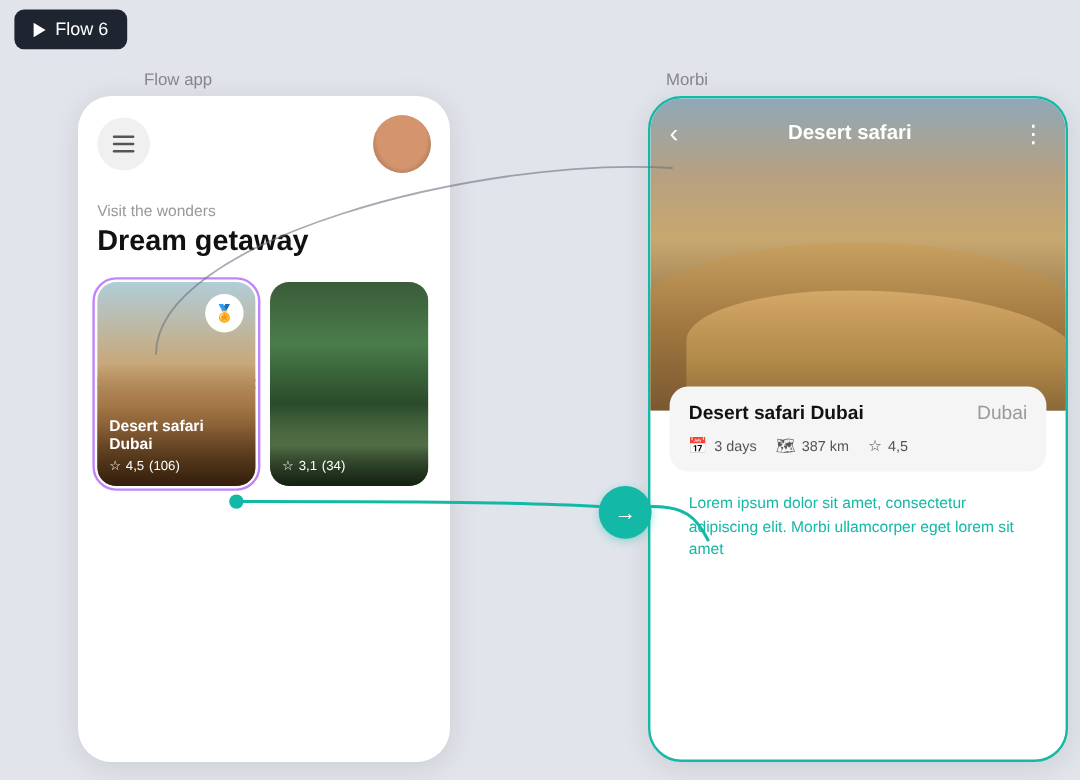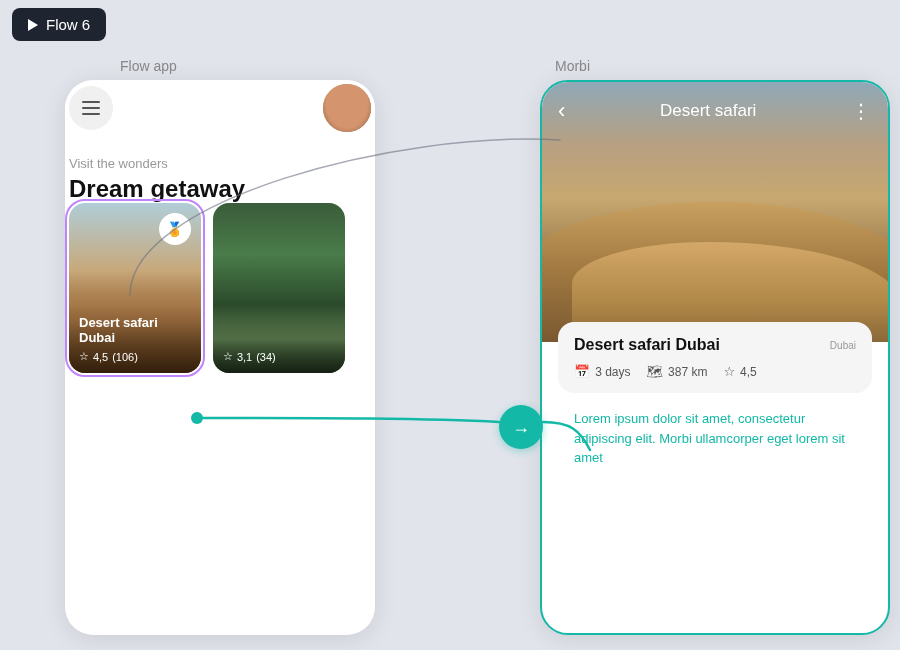--- a/index.html
+++ b/index.html
@@ -49,21 +49,21 @@
 
     
     .home-phone {
       position: absolute;
       top: 80px;
       left: 65px;
       width: 310px;
       height: 555px;
       background: #fff;
       border-radius: 28px;
-      padding: 4px;
+      padding: 16px;
       overflow: hidden;
       box-shadow: 0 4px 24px rgba(0,0,0,0.1);
     }
 
     
     .phone-header {
       display: flex;
       justify-content: space-between;
       align-items: center;
       margin-bottom: 24px;
@@ -116,20 +116,21 @@
     
     .hero-subtitle {
       font-size: 13px;
       color: #999;
       margin-bottom: 4px;
     }
     .hero-title {
       font-size: 24px;
       font-weight: 800;
       color: #111;
+      margin-bottom: 20px;
     }
 
     
     .cards-row {
       display: flex;
       gap: 12px;
     }
 
     
     .card {
@@ -327,21 +328,21 @@
       z-index: 5;
     }
     .nav-back {
       color: #fff;
       font-size: 22px;
       font-weight: 300;
     }
     .nav-title {
       color: #fff;
       font-size: 17px;
-      font-weight: 400;
+      font-weight: 700;
     }
     .nav-dots {
       color: #fff;
       font-size: 20px;
       letter-spacing: 1px;
     }
 
     
     .detail-content {
       padding: 0 16px 16px;
@@ -361,21 +362,21 @@
       justify-content: space-between;
       align-items: center;
       margin-bottom: 10px;
     }
     .info-card-title {
       font-size: 16px;
       font-weight: 700;
       color: #111;
     }
     .info-card-location {
-      font-size: 10px;
+      font-size: 16px;
       color: #999;
     }
     .info-card-meta {
       display: flex;
       gap: 16px;
       align-items: center;
     }
     .meta-item {
       display: flex;
       align-items: center;

